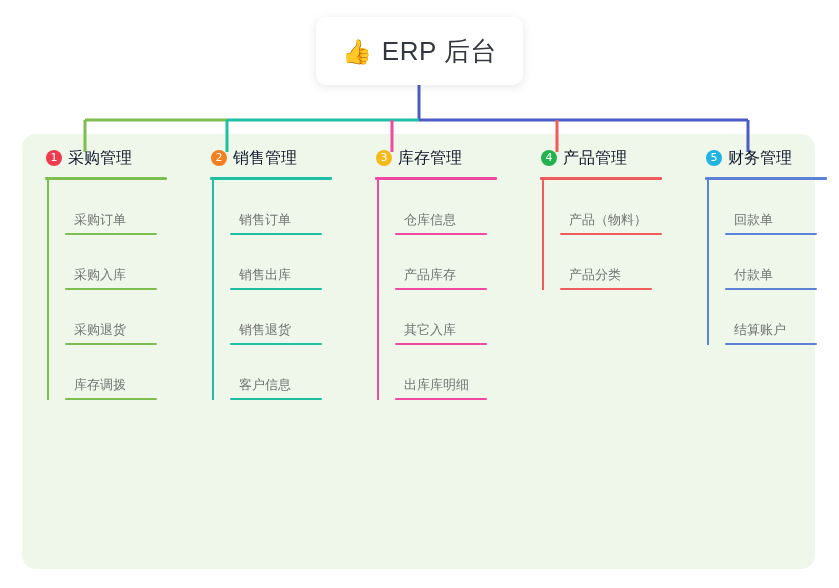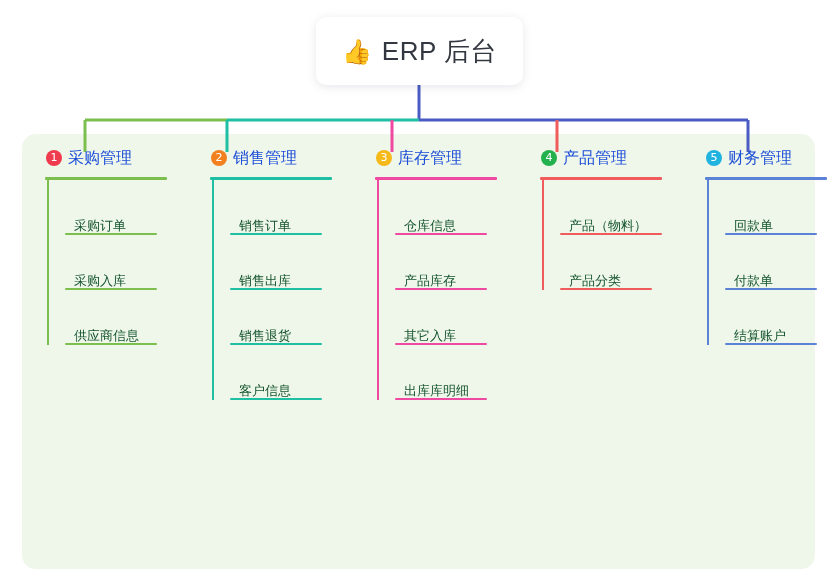--- a/index.html
+++ b/index.html
@@ -89,21 +89,21 @@
     border-radius: 50%;
     color: #ffffff;
     font-size: 11px;
     line-height: 16px;
     text-align: center;
     flex: 0 0 auto;
     font-family: "DejaVu Sans", sans-serif;
   }
   .branch-title {
     font-size: 16px;
-    color: #1d4ed8;
+    color: #0f172a;
     white-space: nowrap;
   }
   .head-rule {
     height: 3px;
     width: 122px;
     margin-left: 15px;
     margin-top: 7px;
     border-radius: 1px;
   }
   .leaves {
@@ -120,23 +120,24 @@
     width: 2px;
   }
   .leaf {
     height: 55px;
     position: relative;
     display: flex;
     align-items: flex-end;
   }
   .leaf-label {
     font-size: 13px;
-    color: #14532d;
+    color: #737373;
     white-space: nowrap;
     padding-left: 9px;
+    padding-bottom: 6px;
   }
   .leaf-rule {
     position: absolute;
     left: 0;
     bottom: 0;
     height: 2px;
     width: 92px;
     border-radius: 1px;
   }
   .leaf.wide .leaf-rule { width: 102px; }
@@ -176,21 +177,25 @@
           <div class="spine" style="background: rgb(125, 191, 78);"></div>
           <div class="leaf">
             <span class="leaf-label">采购订单</span>
             <div class="leaf-rule" style="background: rgb(125, 191, 78);"></div>
           </div>
           <div class="leaf">
             <span class="leaf-label">采购入库</span>
             <div class="leaf-rule" style="background: rgb(125, 191, 78);"></div>
           </div>
           <div class="leaf">
-            <span class="leaf-label">供应商信息</span>
+            <span class="leaf-label">采购退货</span>
+            <div class="leaf-rule" style="background: rgb(125, 191, 78);"></div>
+          </div>
+          <div class="leaf">
+            <span class="leaf-label">库存调拨</span>
             <div class="leaf-rule" style="background: rgb(125, 191, 78);"></div>
           </div>
         </div>
       </div>
       <div class="branch" style="left: 195px;">
         <div class="branch-head">
           <span class="badge" style="background: rgb(242, 128, 31);">2</span>
           <span class="branch-title">销售管理</span>
         </div>
         <div class="head-rule" style="background: rgb(31, 191, 164);"></div>

